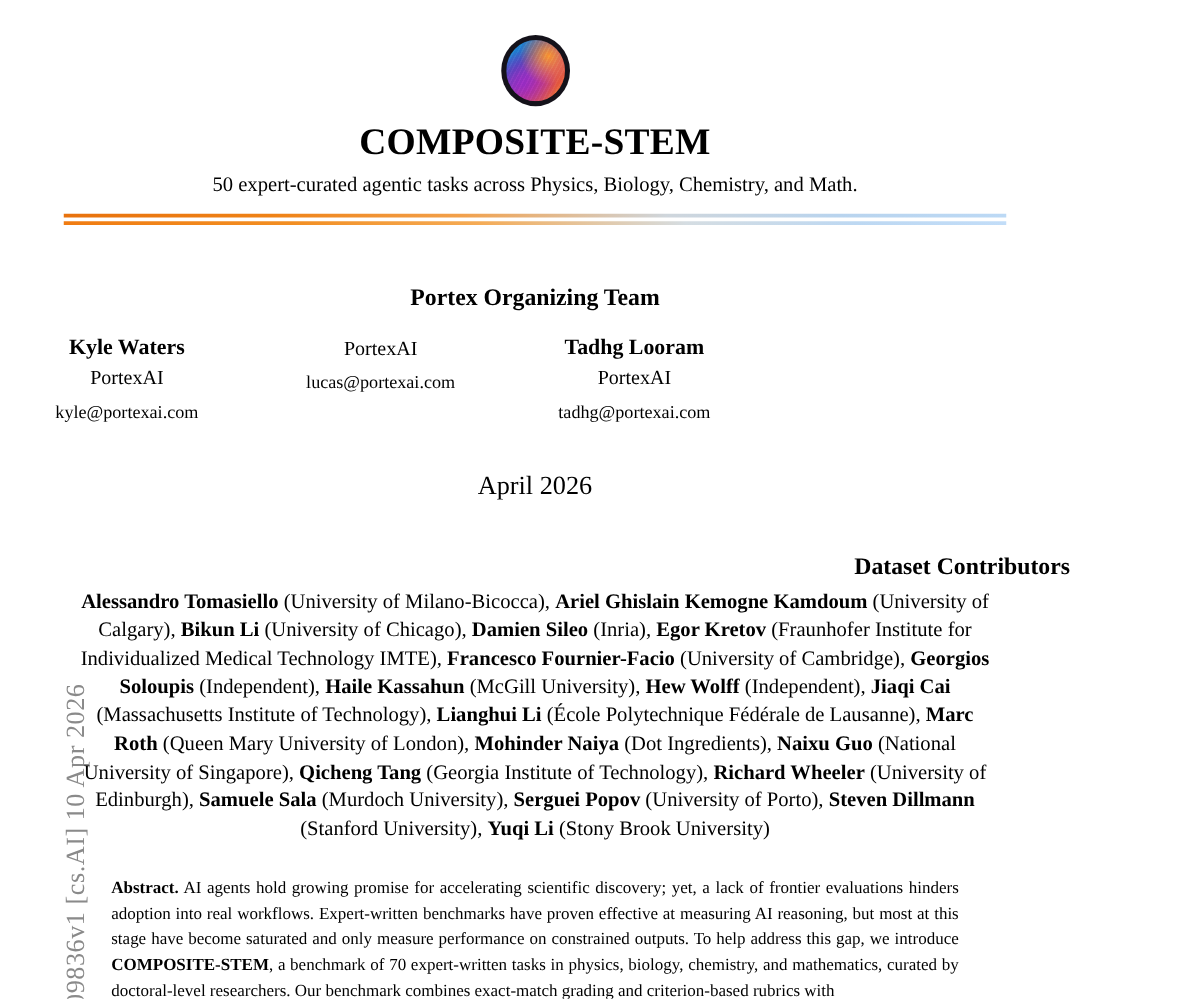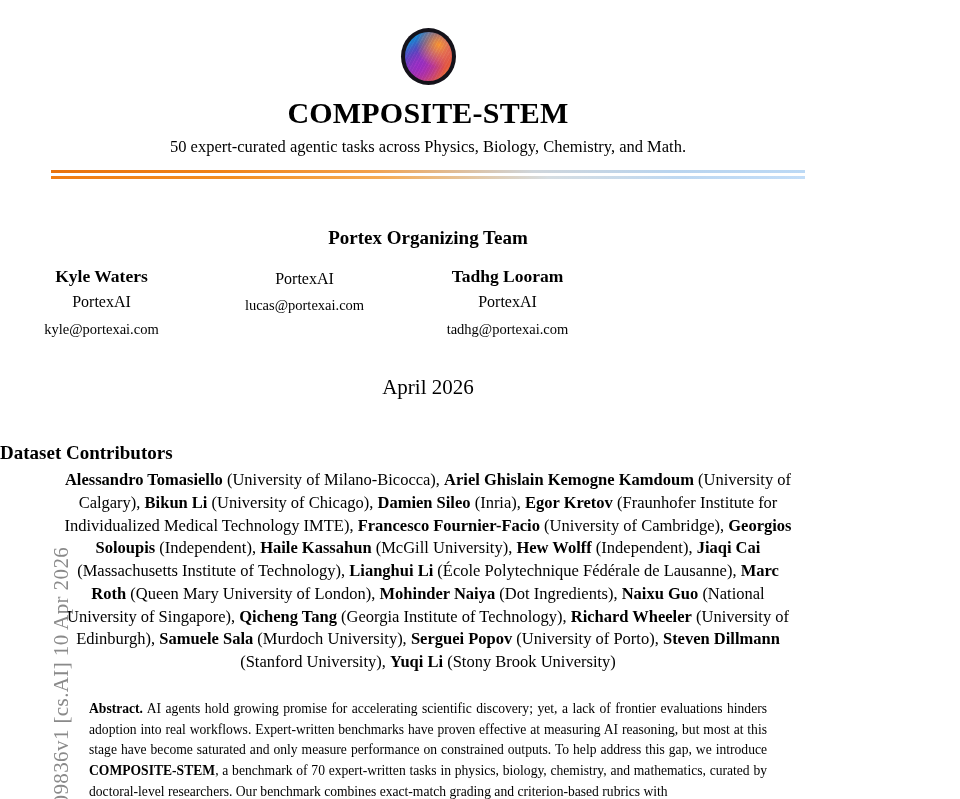--- a/index.html
+++ b/index.html
@@ -160,24 +160,25 @@
 
   
   .pub-date {
     text-align: center;
     font-size: 21px;
     margin-top: 36px;
   }
 
   
   .contrib-heading {
-    text-align: left;
+    text-align: right;
     font-size: 19px;
     font-weight: bold;
     margin-top: 42px;
+    margin-left: 36px;
   }
   .contrib-body {
     width: 740px;
     margin: 5px auto 0 auto;
     text-align: center;
     font-size: 16.5px;
     line-height: 1.38;
   }
   .contrib-body b { font-weight: bold; }
 

